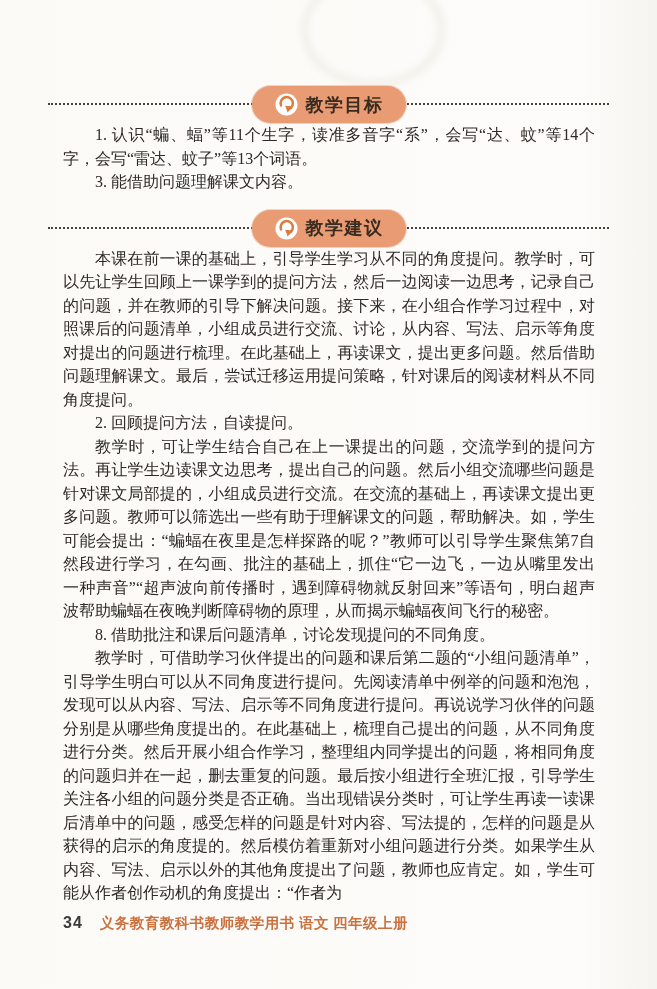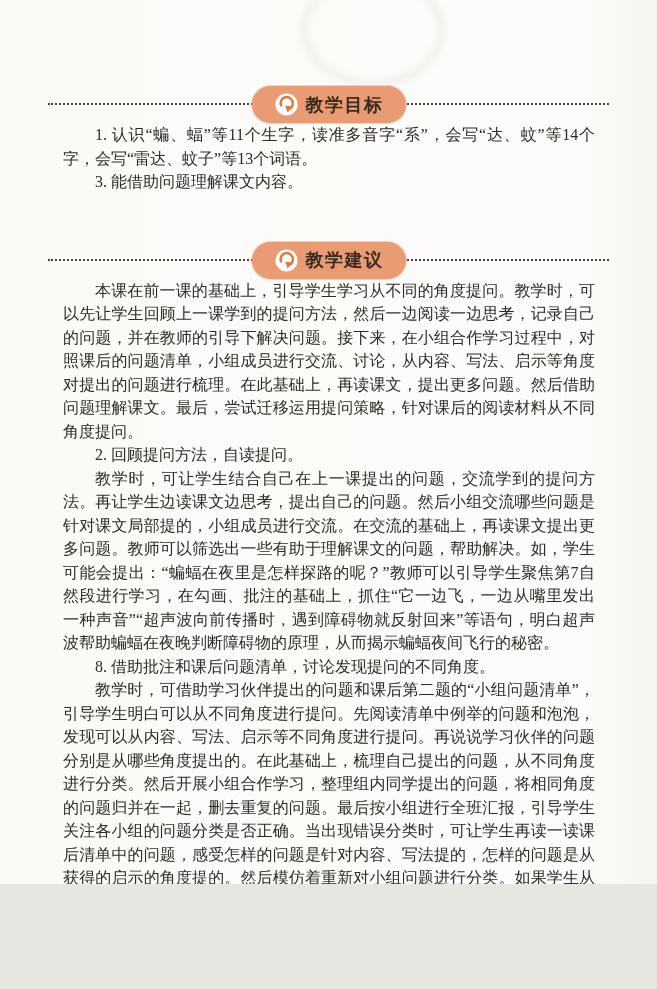--- a/index.html
+++ b/index.html
@@ -1,18 +1,18 @@
 <!DOCTYPE html>
 <html><head>
 <meta charset="utf-8">
 <style>
   html,body{margin:0;padding:0;background:#e8e6e1;}
   .page{
     position:relative;
-    width:657px;height:884px;
+    width:657px;height:989px;
     margin:0 auto;
     background:linear-gradient(90deg,#fbfaf7 0%,#fdfcfa 88%,#f6f4ef 100%);
     overflow:hidden;
     box-sizing:border-box;
     padding:0 62px 0 63px;
     font-family:"Liberation Serif","DejaVu Serif",serif;
   }
   .watermark{
     position:absolute;left:300px;top:-28px;width:128px;height:98px;
     border:9px solid #edeae2;border-radius:50%;
@@ -35,21 +35,21 @@
     font-family:"DejaVu Sans","Liberation Sans",sans-serif;
     font-weight:bold;font-size:18px;color:#3a2b20;letter-spacing:1.5px;
     white-space:nowrap;
   }
   p.body{
     margin:0;font-size:16px;line-height:23.5px;color:#2e2a26;
     text-align:justify;text-indent:2em;
   }
   .mt-badge1{margin-top:86px;}
   .mt-obj{margin-top:24px;}
-  .mt-badge2{margin-top:48px;text-align:right;}
+  .mt-badge2{margin-top:16px;text-align:right;}
   .mt-sugg{margin-top:26px;}
   .footer{
     display:flex;align-items:baseline;margin-top:9px;font-weight:bold;
   }
   .pagenum{
     font-family:"Liberation Sans","DejaVu Sans",sans-serif;
     font-size:16px;color:#3c3a38;letter-spacing:1px;
   }
   .bookinfo{
     margin-left:17px;font-size:14.5px;color:#c9713f;letter-spacing:.5px;

